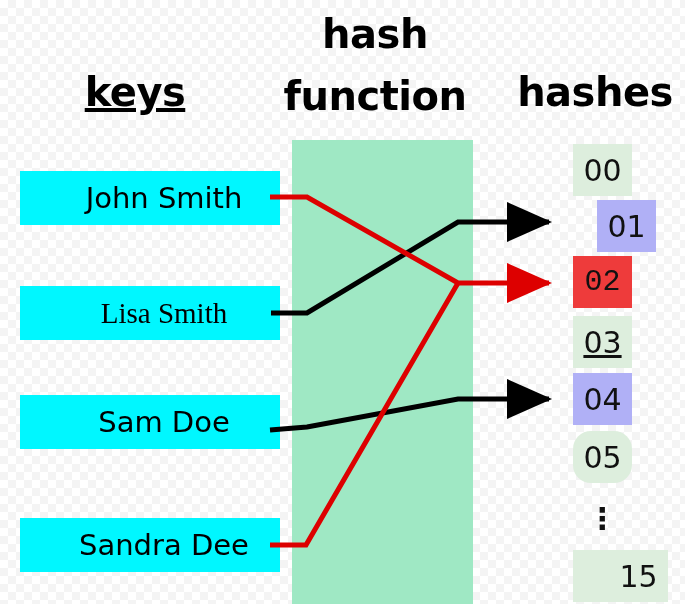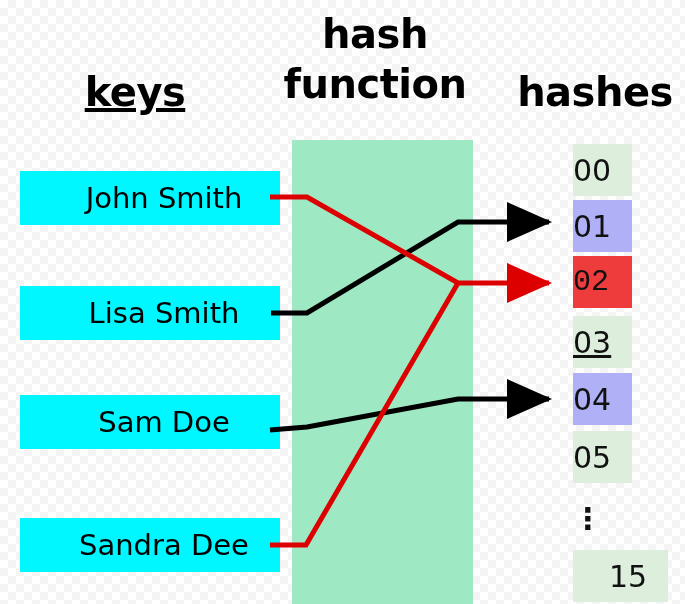--- a/index.html
+++ b/index.html
@@ -42,21 +42,21 @@
     font-size: 40px;
     text-decoration: underline;
   }
   #heading-hashfn {
     left: 275px;
     top: 14px;
     width: 200px;
     font-size: 40px;
   }
   #heading-hashfn .fn-line { display: block; }
-  #heading-hashfn .fn-line2 { margin-top: 10px; }
+  #heading-hashfn .fn-line2 { margin-top: 22px; }
   #heading-hashes {
     left: 495px;
     top: 72px;
     width: 200px;
     font-size: 40px;
   }
 
   
   #hash-band {
     position: absolute;
@@ -84,21 +84,21 @@
   }
 
   
   .hash-cell {
     position: absolute;
     left: 573px;
     width: 59px;
     height: 52px;
     display: flex;
     align-items: center;
-    justify-content: flex-start;
+    justify-content: center;
     color: #111111;
     font-size: 30px;
   }
   .hash-cell.c-plain  { background: #ddeedd; }
   .hash-cell.c-mapped { background: #b0b0f6; }
   .hash-cell.c-clash  { background: #ee3b3b; }
   .hash-cell.c-none   { background: transparent; }
   .hash-cell.ellipsis {
     font-size: 30px;
     font-weight: bold;
@@ -127,46 +127,46 @@
   <div class="heading" id="heading-hashfn">
     <span class="fn-line fn-line1">hash</span>
     <span class="fn-line fn-line2">function</span>
   </div>
 
   <div class="heading" id="heading-hashes">hashes</div>
 
   <div class="key-box" style="top:171px;">
     <span>John Smith</span>
   </div>
-  <div class="key-box" style="top:286px;">
+  <div class="key-box" style="top:286px;font-family:Liberation Serif, serif;">
     <span>Lisa Smith</span>
   </div>
   <div class="key-box" style="top:395px;">
     <span>Sam Doe</span>
   </div>
   <div class="key-box" style="top:518px;text-align:right;">
     <span>Sandra Dee</span>
   </div>
 
   <div class="hash-cell c-plain" style="top:144px;">
     <span>00</span>
   </div>
-  <div class="hash-cell c-mapped" style="top:200px;">
+  <div class="hash-cell c-mapped" style="top:200px;margin-left:24px;">
     <span>01</span>
   </div>
   <div class="hash-cell c-clash" style="top:256px;font-family:Liberation Mono, monospace;">
     <span>02</span>
   </div>
   <div class="hash-cell c-plain" style="top:316px;text-decoration:underline;">
     <span>03</span>
   </div>
   <div class="hash-cell c-mapped" style="top:373px;">
     <span>04</span>
   </div>
-  <div class="hash-cell c-plain" style="top:431px;">
+  <div class="hash-cell c-plain" style="top:431px;border-radius:18px;">
     <span>05</span>
   </div>
   <div class="hash-cell c-none ellipsis" style="top:492px;">
     <span>⋮</span>
   </div>
   <div class="hash-cell c-plain" style="top:550px;padding-left:36px;">
     <span>15</span>
   </div>
 
   <svg id="wires" viewBox="0 0 685 604">

